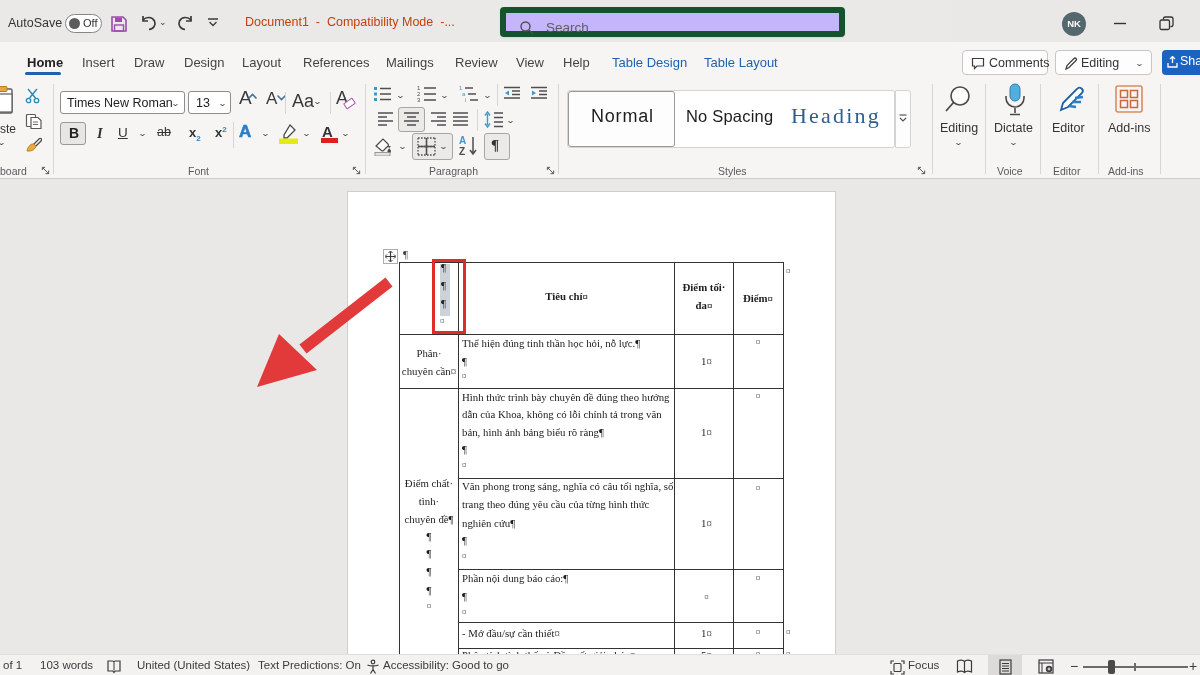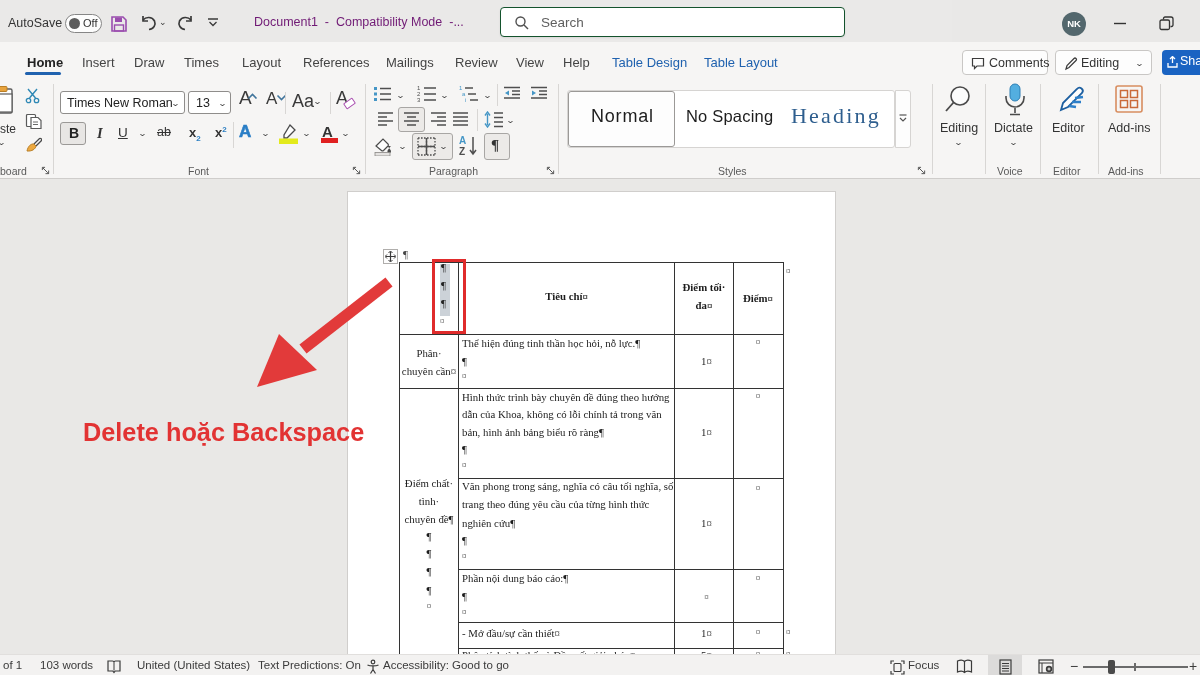--- a/index.html
+++ b/index.html
@@ -6,22 +6,22 @@
 html,body { width:1200px; height:675px; overflow:hidden; }
 body { font-family:"Liberation Sans", sans-serif; position:relative; background:#e9e8e7; }
 .abs { position:absolute; }
 
 
 #titlebar { position:absolute; left:0; top:0; width:952px; height:42px; background:#eae9e8; }
 #autosave { position:absolute; left:8px; top:16px; font-size:12.5px; color:#343434; }
 #toggle { position:absolute; left:65px; top:14px; width:37px; height:19px; background:#fdfdfd; border:1px solid #868686; border-radius:10px; }
 #toggle .knob { position:absolute; left:3px; top:3px; width:11px; height:11px; border-radius:50%; background:#5c5c5c; }
 #toggle .off { position:absolute; left:17px; top:2px; font-size:11px; color:#333; }
-#doctitle { position:absolute; left:245px; top:15px; font-size:12.5px; color:#701a75;margin-left:9px; }
-#searchbox { position:absolute; left:500px; top:7px; width:345px; height:30px; background:#ffffff; border:1px solid #14532d; border-radius:4px; box-shadow:0 1px 2px rgba(0,0,0,0.08); }
+#doctitle { position:absolute; left:245px; top:15px; font-size:12.5px; color:#c2410c; }
+#searchbox { position:absolute; left:500px; top:7px; width:345px; height:30px; background:#c4b5fd; border:6px solid #14532d; border-radius:4px; box-shadow:0 1px 2px rgba(0,0,0,0.08); }
 #searchbox span { position:absolute; left:40px; top:7px; font-size:13.5px; color:#5f5f5f; }
 #avatar { position:absolute; left:1062px; top:12px; width:24px; height:24px; border-radius:50%; background:#53676d; color:#fff; font-size:9.5px; text-align:center; line-height:24px; font-weight:bold; }
 
 
 #tabrow { position:absolute; left:0; top:42px; width:1200px; height:36px; background:#f6f5f4; }
 .tab { position:absolute; top:13px; font-size:13px; color:#444; }
 .tab.active { color:#222; font-weight:bold; }
 .tab.blue { color:#2062af; }
 .pillbtn { position:absolute; top:8px; height:25px; border:1px solid #c9c7c5; border-radius:4px; background:#fdfdfd; font-size:12.5px; color:#333; }
 
@@ -91,21 +91,21 @@
       <rect x="1" y="4" width="9.5" height="9.5" rx="1.5" fill="none" stroke="#333" stroke-width="1.3"></rect>
       <path d="M4.5 3.5 v-1 a1.5 1.5 0 0 1 1.5 -1.5 h6 a2 2 0 0 1 2 2 v6 a1.5 1.5 0 0 1 -1.5 1.5 h-1" fill="none" stroke="#333" stroke-width="1.3"></path>
     </svg>
 </div>
 
 <div id="tabrow">
   <span class="tab active" style="left:27px">Home</span>
   <div class="abs" style="left:25px;top:30px;width:36px;height:3px;background:#2062af;border-radius:2px"></div>
   <span class="tab" style="left:82px">Insert</span>
   <span class="tab" style="left:134px">Draw</span>
-  <span class="tab" style="left:184px">Times</span>
+  <span class="tab" style="left:184px">Design</span>
   <span class="tab" style="left:242px">Layout</span>
   <span class="tab" style="left:303px">References</span>
   <span class="tab" style="left:386px">Mailings</span>
   <span class="tab" style="left:455px">Review</span>
   <span class="tab" style="left:516px">View</span>
   <span class="tab" style="left:563px">Help</span>
   <span class="tab blue" style="left:612px">Table Design</span>
   <span class="tab blue" style="left:704px">Table Layout</span>
   <div class="pillbtn" style="left:962px;width:86px;">
       <svg style="position:absolute;left:8px;top:6px" width="14" height="13" viewBox="0 0 14 13">
@@ -427,21 +427,20 @@
   <span class="serif abs b" style="left:441px;top:82px;font-size:11px;color:#222">¶</span>
   <span class="serif abs b" style="left:441px;top:100px;font-size:11px;color:#222">¶</span>
   <span class="serif abs b" style="left:441px;top:118px;font-size:11px;color:#222">¶</span>
   <span class="serif abs" style="left:440px;top:137px;font-size:9px;color:#333">¤</span>
   <div class="abs" style="left:432px;top:80px;width:34px;height:75px;border:3.5px solid #e02b2b"></div>
 
   <svg class="abs" style="left:0;top:0" width="500" height="471" viewBox="0 0 500 471">
       <path d="M389 103 L303 170" stroke="#e23a3a" stroke-width="11.5"></path>
       <path d="M257 208 L279 155 L317 191 z" fill="#e23a3a"></path>
     </svg>
-  <div id="redlabel">Delete hoặc Backspace</div>
 </div>
 
 <div id="statusbar">
   <span class="it" style="left:3px">of 1</span>
   <span class="it" style="left:40px">103 words</span>
   <svg class="it" style="left:106px;top:4px" width="16" height="16" viewBox="0 0 16 16">
       <path d="M2 2 h4.5 a1.5 1.5 0 0 1 1.5 1.5 a1.5 1.5 0 0 1 1.5 -1.5 H14 v10 h-4.8 l-1.2 1.6 l-1.2 -1.6 H2 z" fill="none" stroke="#3b3b3b" stroke-width="1.2"></path>
       <path d="M8 3.5 v8" stroke="#3b3b3b" stroke-width="1"></path>
     </svg>
   <span class="it" style="left:137px">United (United States)</span>

